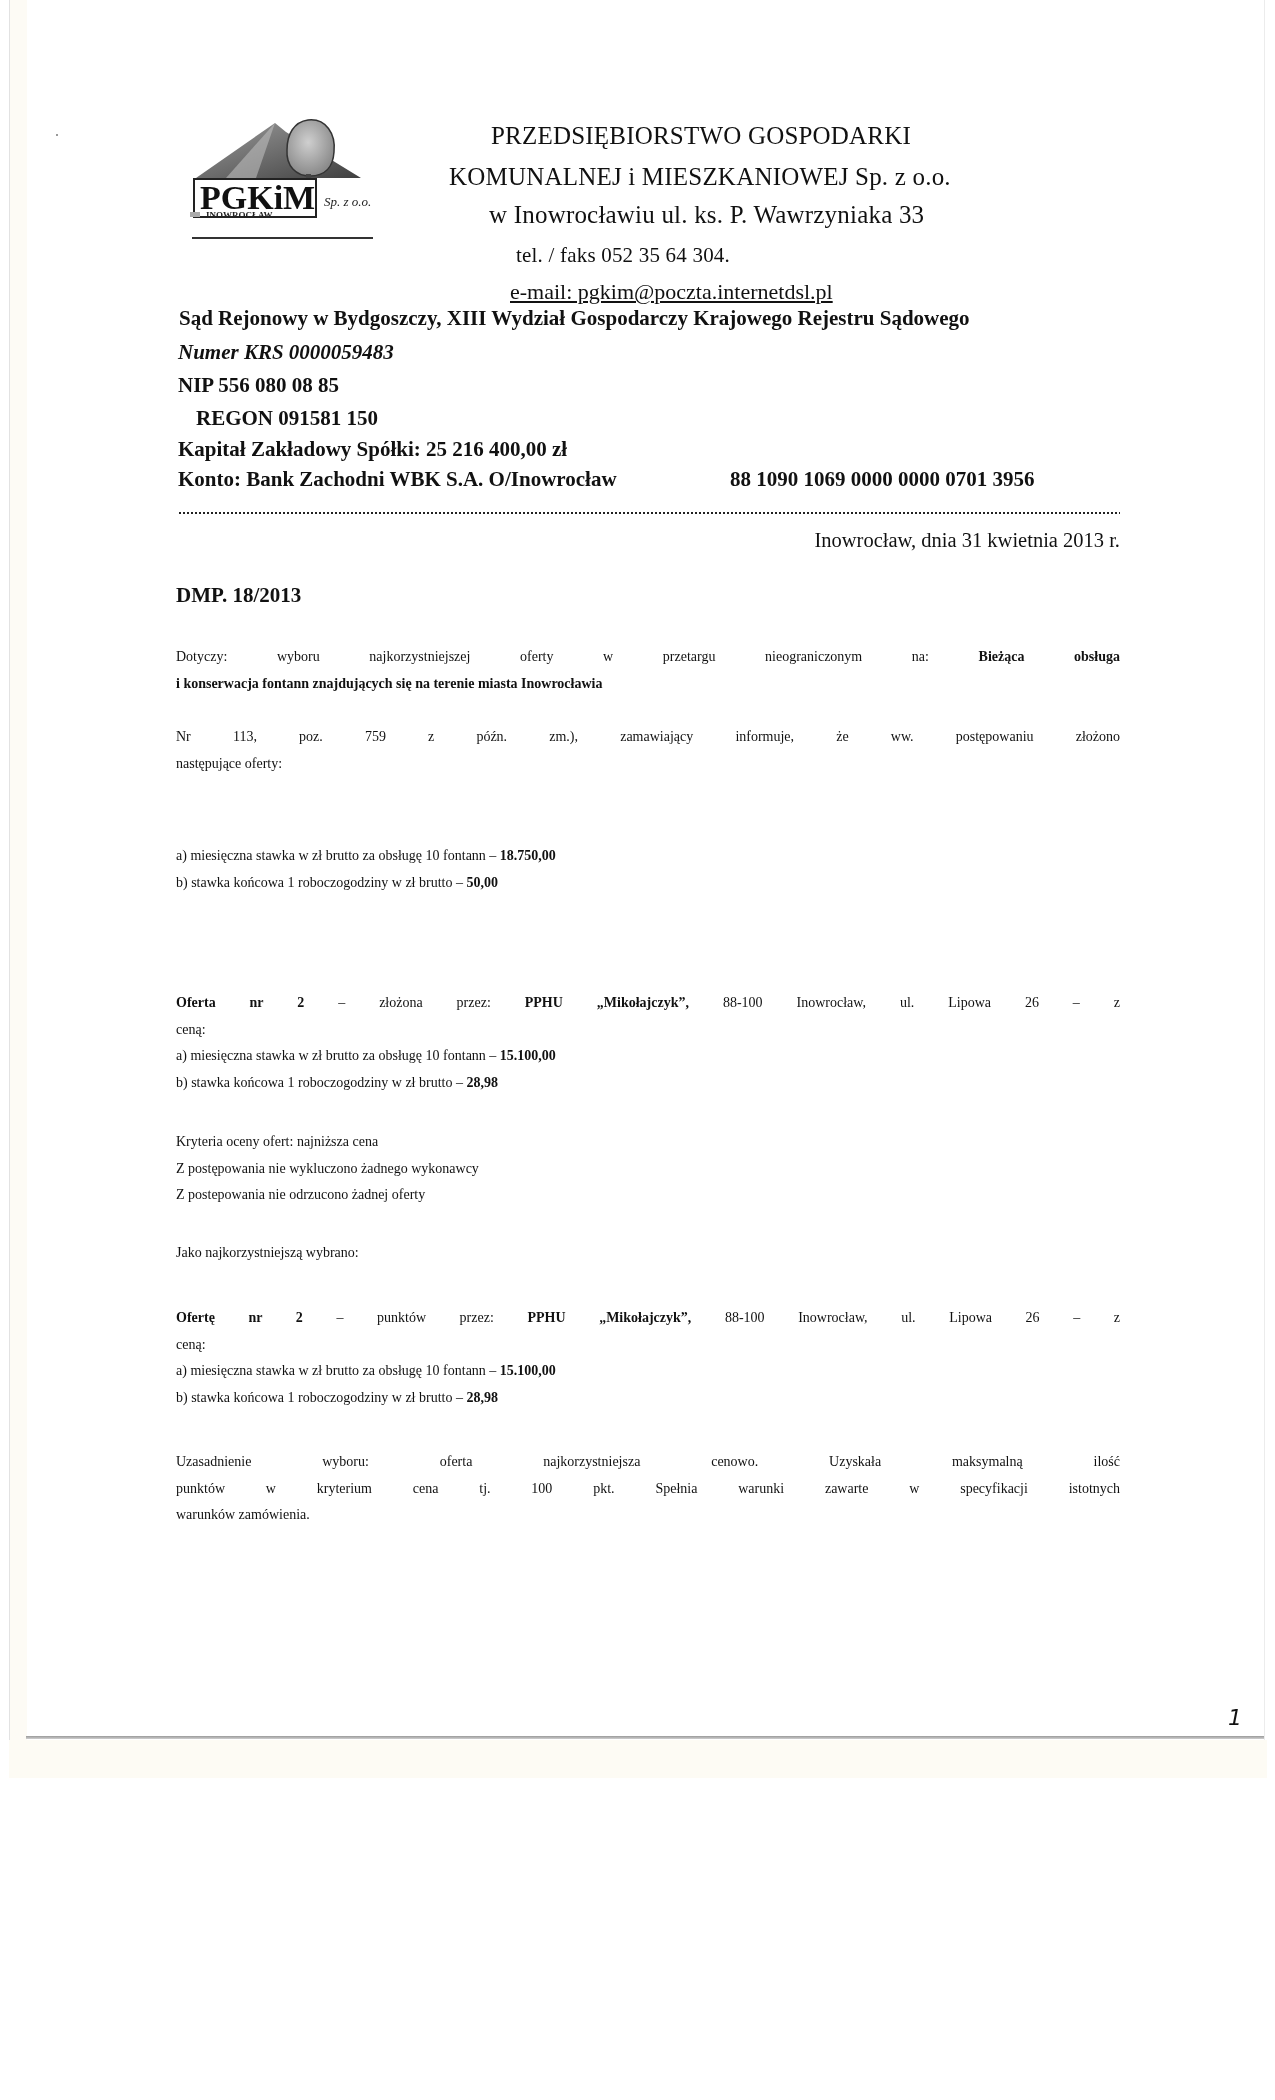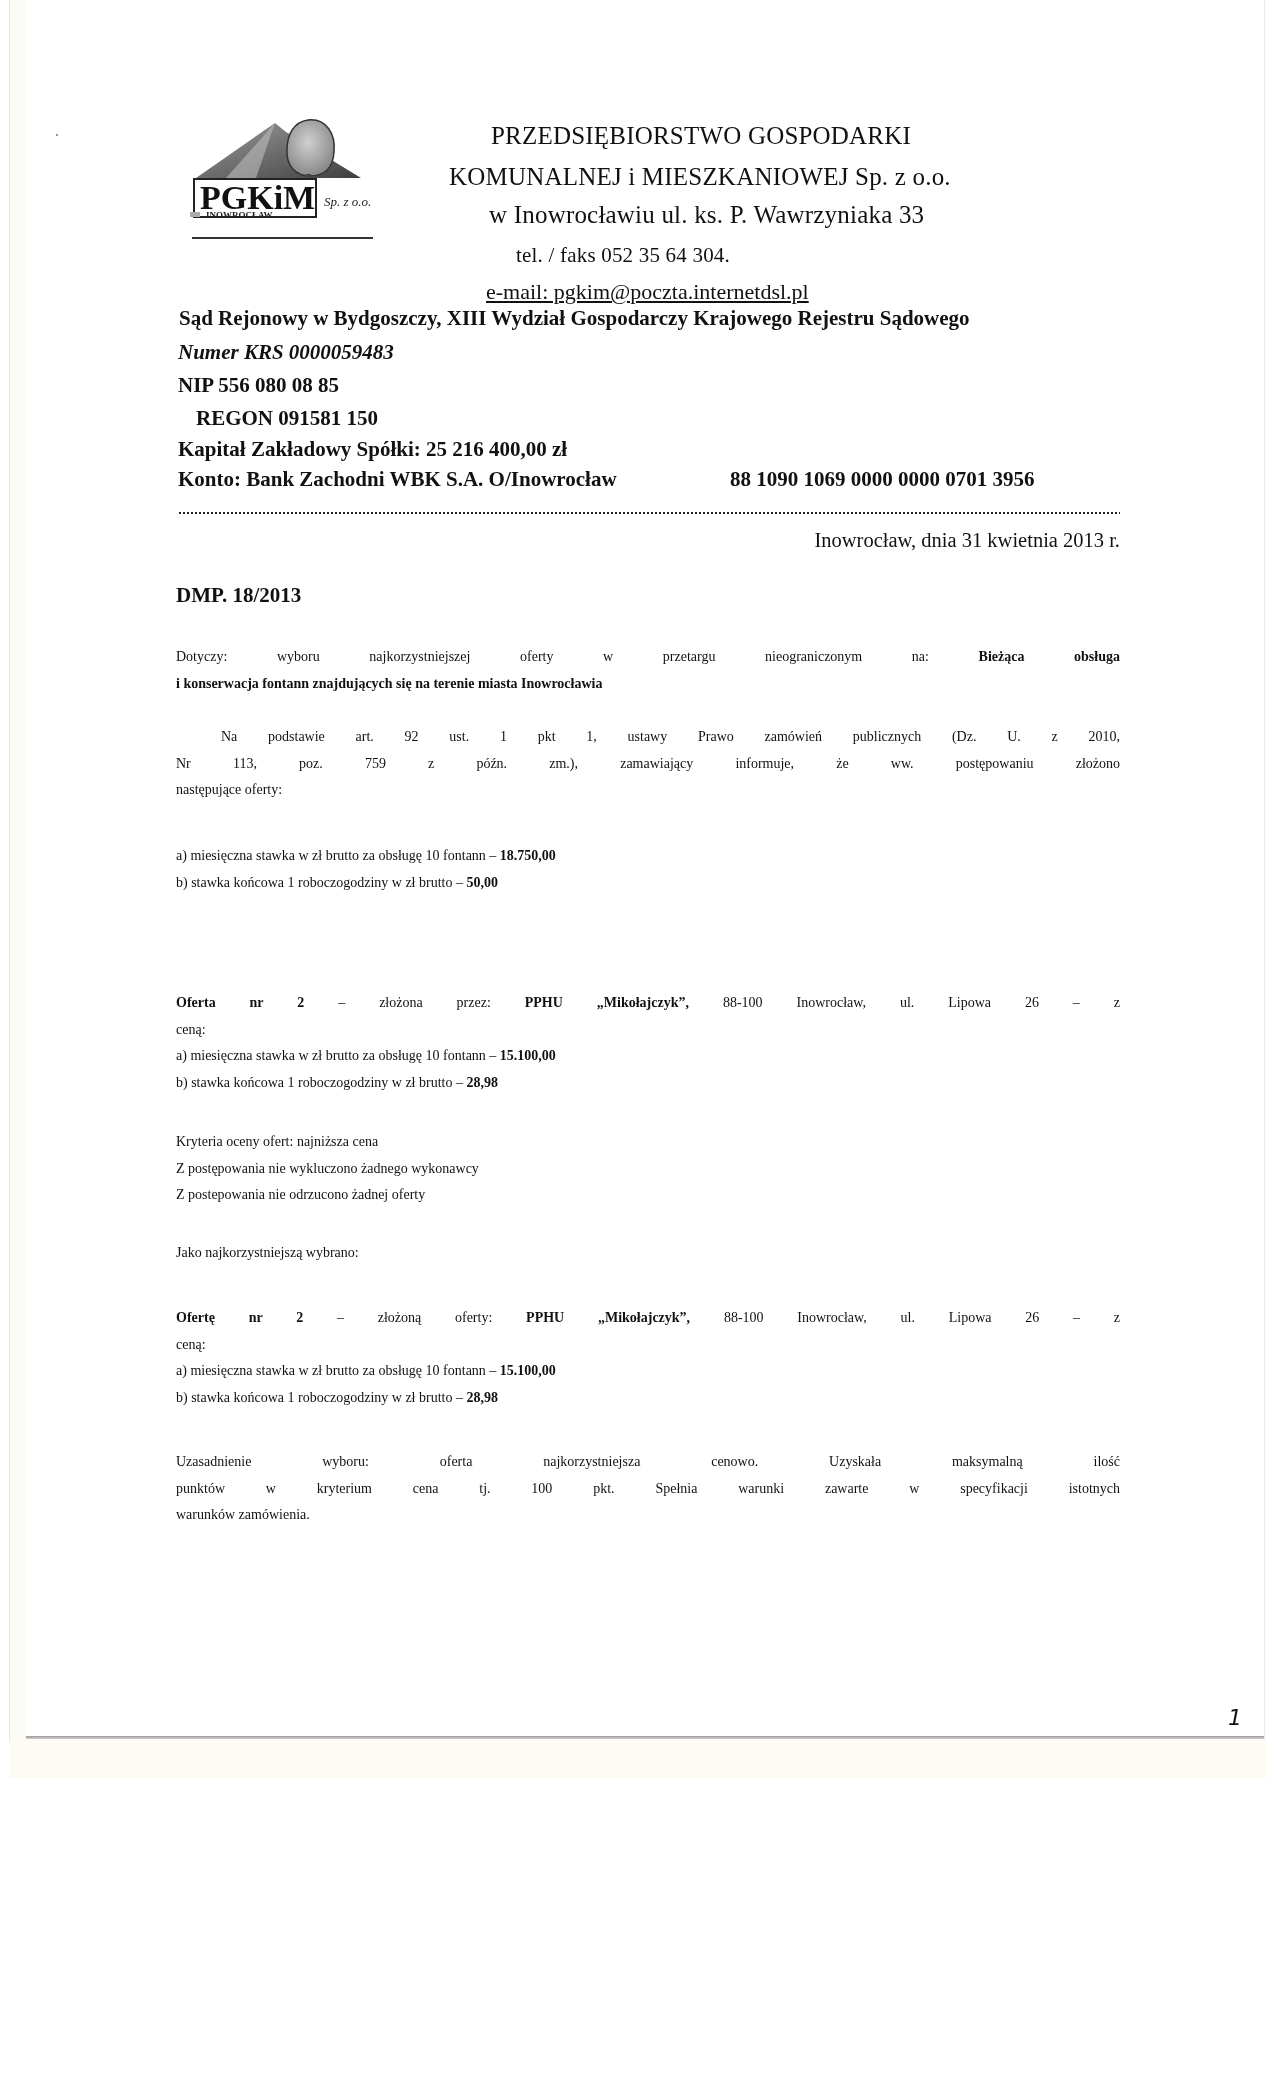--- a/index.html
+++ b/index.html
@@ -69,21 +69,21 @@
     <rect x="4" y="100" width="10" height="5" fill="#aaa"></rect>
     <text x="20" y="106" font-family="Liberation Serif, serif" font-weight="bold" font-size="9" fill="#222">INOWROCŁAW</text>
   </svg>
 </div>
 <div class="logo-underline"></div>
 
 <div class="abs hdr" style="left:491px; top:122px;">PRZEDSIĘBIORSTWO GOSPODARKI</div>
 <div class="abs hdr" style="left:449px; top:163px;">KOMUNALNEJ  i  MIESZKANIOWEJ  Sp. z o.o.</div>
 <div class="abs hdr" style="left:489px; top:201px;">w  Inowrocławiu  ul. ks. P. Wawrzyniaka 33</div>
 <div class="abs hdr" style="left:516px; top:243px; font-size:21px;">tel. / faks 052 35 64 304.</div>
-<div class="abs email" style="left:486px; top:279px;">e-mail: pgkim@poczta.internetdsl.pl</div>
+<div class="abs email" style="left:510px; top:279px;">e-mail: pgkim@poczta.internetdsl.pl</div>
 
 <div class="abs info" style="left:179px; top:306px;">Sąd Rejonowy w Bydgoszczy, XIII Wydział Gospodarczy Krajowego Rejestru Sądowego</div>
 <div class="abs info" style="left:178px; top:340px;font-style:italic;">Numer KRS 0000059483</div>
 <div class="abs info" style="left:178px; top:373px;">NIP 556 080 08 85</div>
 <div class="abs info" style="left:196px; top:406px;">REGON 091581 150</div>
 <div class="abs info" style="left:178px; top:437px;">Kapitał Zakładowy Spółki: 25 216 400,00 zł</div>
 <div class="abs info" style="left:178px; top:467px;">Konto: Bank Zachodni WBK S.A. O/Inowrocław</div>
 <div class="abs info" style="left:730px; top:467px;">88 1090 1069 0000 0000 0701 3956</div>
 
 <div class="dots"></div>
@@ -91,21 +91,20 @@
 <div class="abs body" style="right:155px; top:529px;">Inowrocław, dnia 31 kwietnia 2013 r.</div>
 
 <div class="abs b" style="left:176px; top:583px; font-size:21px;">DMP. 18/2013</div>
 
 <div class="para" style="top:644px;">
   <span class="line justify-last"><span>Dotyczy: wyboru najkorzystniejszej oferty w przetargu nieograniczonym na: </span><b>Bieżąca obsługa</b></span>
   <span class="line b">i konserwacja fontann znajdujących się na terenie miasta Inowrocławia</span>
 </div>
 
 <div class="para" style="top:724px;">
-  <span class="line justify-last indent">Na podstawie art. 92 ust. 1 pkt 1, ustawy Prawo zamówień publicznych (Dz. U. z 2010,</span>
   <span class="line justify-last">Nr 113, poz. 759 z późn. zm.), zamawiający informuje, że ww. postępowaniu złożono</span>
   <span class="line">następujące oferty:</span>
 </div>
 
 <div class="para" style="top:843px;">
   <span class="line"><span>a) miesięczna stawka w zł brutto za obsługę 10 fontann – </span><b>18.750,00</b></span>
   <span class="line"><span>b) stawka końcowa 1 roboczogodziny w zł brutto – </span><b>50,00</b></span>
 </div>
 
 <div class="para" style="top:990px;">
@@ -119,21 +118,21 @@
   <span class="line">Kryteria oceny ofert: najniższa cena</span>
   <span class="line">Z postępowania nie wykluczono żadnego wykonawcy</span>
   <span class="line">Z postepowania nie odrzucono żadnej oferty</span>
 </div>
 
 <div class="para" style="top:1240px;">
   <span class="line">Jako najkorzystniejszą wybrano:</span>
 </div>
 
 <div class="para" style="top:1305px;">
-  <span class="line justify-last"><b>Ofertę nr 2</b><span> – złożoną oferty: </span><b>PPHU „Mikołajczyk”,</b><span> 88-100 Inowrocław, ul. Lipowa 26 – z</span></span>
+  <span class="line justify-last"><b>Ofertę nr 2</b><span> – punktów przez: </span><b>PPHU „Mikołajczyk”,</b><span> 88-100 Inowrocław, ul. Lipowa 26 – z</span></span>
   <span class="line">ceną:</span>
   <span class="line"><span>a) miesięczna stawka w zł brutto za obsługę 10 fontann – </span><b>15.100,00</b></span>
   <span class="line"><span>b) stawka końcowa 1 roboczogodziny w zł brutto – </span><b>28,98</b></span>
 </div>
 
 <div class="para" style="top:1449px;">
   <span class="line justify-last">Uzasadnienie wyboru: oferta najkorzystniejsza cenowo. Uzyskała maksymalną ilość</span>
   <span class="line justify-last">punktów w kryterium cena tj. 100 pkt. Spełnia warunki zawarte w specyfikacji istotnych</span>
   <span class="line">warunków zamówienia.</span>
 </div>

